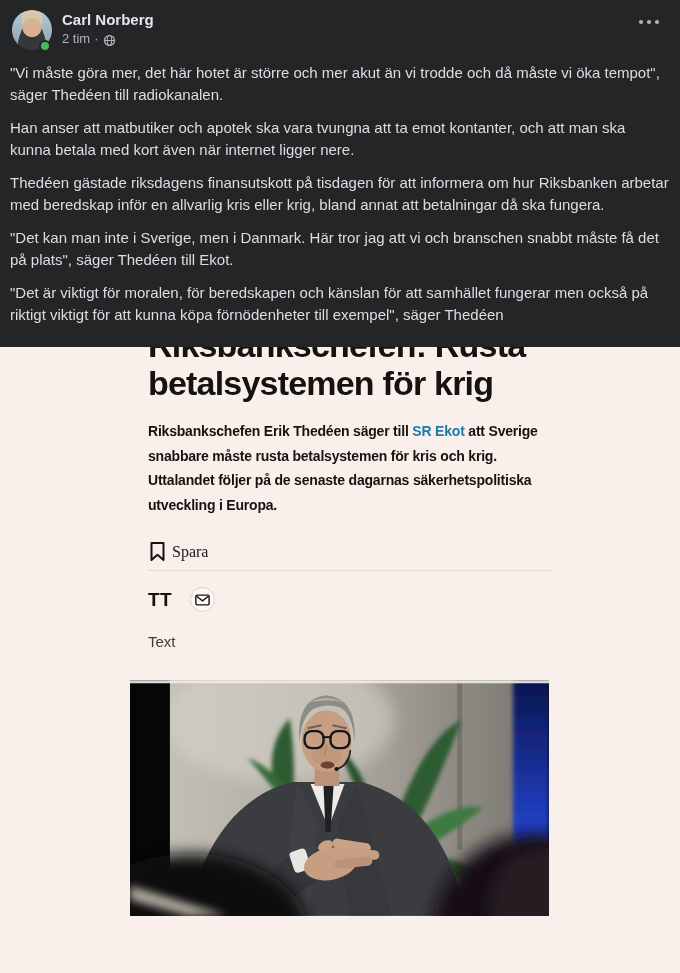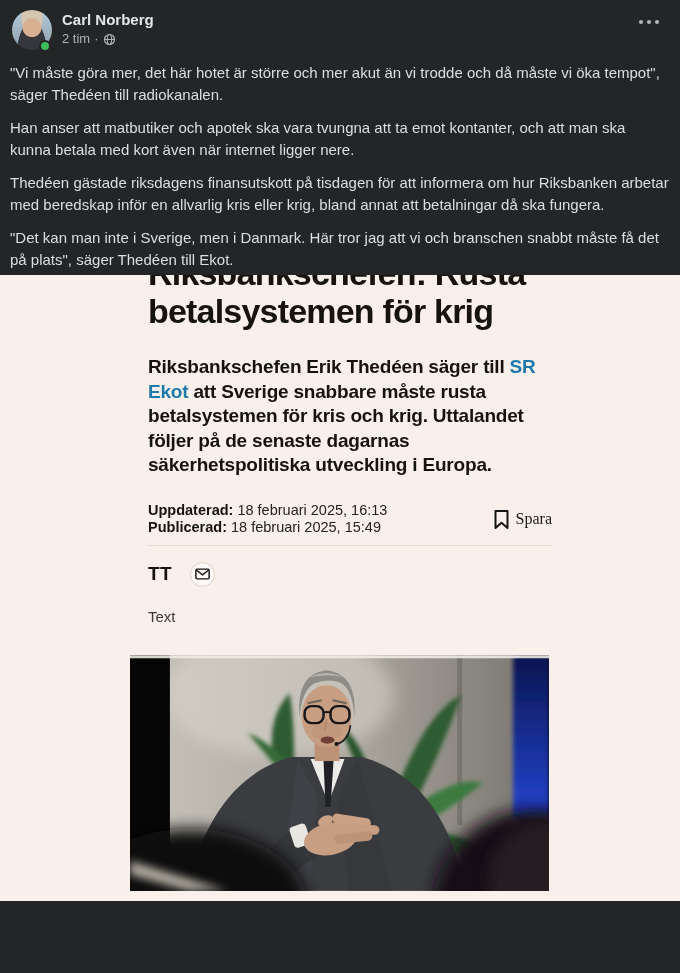--- a/index.html
+++ b/index.html
@@ -1,45 +1,45 @@
 <!DOCTYPE html>
 <html><head>
 <meta charset="utf-8">
 <style>
   * { box-sizing: border-box; margin: 0; padding: 0; }
   html,body { width:680px; height:973px; overflow:hidden; background:#242526;
               font-family:"Liberation Sans", sans-serif; }
 
   
-  .fb-post { width:680px; height:275px; background:#242526; overflow:hidden; position:relative; }
+  .fb-post { width:680px; height:347px; background:#242526; overflow:hidden; position:relative; }
   .post-header { display:flex; align-items:flex-start; padding:10px 16px 0 12px; }
   .avatar-wrap { position:relative; width:40px; height:40px; flex:0 0 auto; cursor:pointer; }
   .avatar { width:40px; height:40px; border-radius:50%;
     background:
       radial-gradient(circle at 50% 44%, #d8b192 0 9px, rgba(0,0,0,0) 10px),
       radial-gradient(ellipse at 50% 20%, #d3c7b2 0 36%, rgba(0,0,0,0) 39%),
       radial-gradient(ellipse at 50% 112%, #35373c 0 52%, rgba(0,0,0,0) 54%),
       linear-gradient(#b4c9d8, #8da1ae); }
   .status-dot { position:absolute; right:1px; bottom:-2px; width:12px; height:12px;
     border-radius:50%; background:#3dbd5b; border:2px solid #242526; }
   .header-text { margin-left:10px; flex:1; }
   .author { font-size:15px; font-weight:700; color:#e4e6eb; line-height:19px; cursor:pointer; }
-  .subline { display:flex; align-items:center; gap:4px; margin-top:2px;
+  .subline { display:flex; align-items:flex-end; gap:4px; margin-top:2px;
     font-size:13px; color:#b0b3b8; line-height:16px; }
   .menu-btn { padding:6px 4px; cursor:pointer; margin-top:2px; }
   .post-body { padding:12px 10px 0 10px; }
   .post-body p { font-size:15px; line-height:22px; color:#dcdee2; margin-bottom:11px; }
 
   
   .article { width:680px; height:626px; background:#f9f0eb; overflow:hidden; }
   .article-inner { padding:0 128px 0 148px; }
   .headline-clip { overflow:hidden; height:57px; }
   .headline-clip h1 { margin-top:-21px; font-size:34px; line-height:38px; font-weight:800;
     letter-spacing:-0.8px; color:#16130f; width:404px; }
-  .lead { margin-top:23px; font-size:19px; line-height:24.5px; font-weight:700;
+  .lead { margin-top:15px; font-size:14px; line-height:24.5px; font-weight:700;
     letter-spacing:-0.2px; color:#16130f; width:402px; }
   .lead .link { color:#1d7bab; cursor:pointer; }
   .meta-row { margin-top:24px; width:404px; display:flex; justify-content:space-between; align-items:center; }
   .meta-lines div { font-size:14.5px; line-height:17.5px; color:#26221e; }
   .meta-lines b { font-weight:700; color:#16130f; }
   .save-btn { display:flex; align-items:center; gap:5px; cursor:pointer;font-family:Liberation Serif, serif; }
   .save-btn span { font-size:16px; color:#1c1a17; }
   .divider { width:404px; border:none; border-top:1px solid #e7dad1; margin-top:8px; }
   .byline-row { margin-top:16px; display:flex; align-items:center; gap:18px; }
   .tt-source { font-size:19px; font-weight:800; letter-spacing:0.5px; color:#16130f; cursor:pointer; }
@@ -96,24 +96,20 @@
 <div class="article">
   <div class="article-inner">
 
     <div class="headline-clip">
       <h1>Riksbankschefen: Rusta betalsystemen för krig</h1>
     </div>
 
     <p class="lead"><span>Riksbankschefen Erik Thedéen säger till </span><span class="link">SR Ekot</span><span> att Sverige snabbare måste rusta betalsystemen för kris och krig. Uttalandet följer på de senaste dagarnas säkerhetspolitiska utveckling i Europa.</span></p>
 
     <div class="meta-row">
-      <div class="meta-lines">
-        <div><b>Uppdaterad:</b> <span>18 februari 2025, 16:13</span></div>
-        <div><b>Publicerad:</b> <span>18 februari 2025, 15:49</span></div>
-      </div>
       <div class="save-btn">
         <span>
           <svg width="19" height="21" viewBox="0 0 19 21">
             <path d="M3.5 2h12v17l-6-5.2-6 5.2z" fill="none" stroke="#141311" stroke-width="2" stroke-linejoin="round"></path>
           </svg>
         </span>
         <span>Spara</span>
       </div>
     </div>
 

